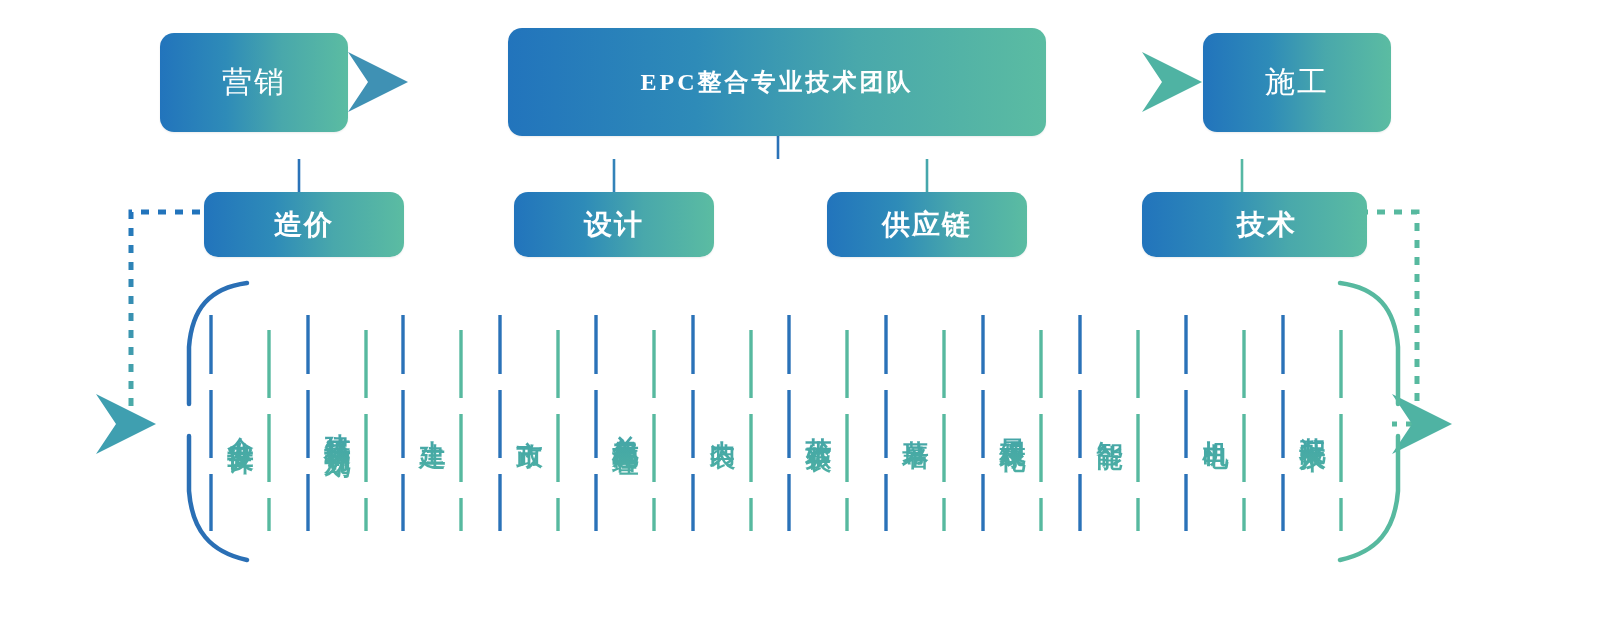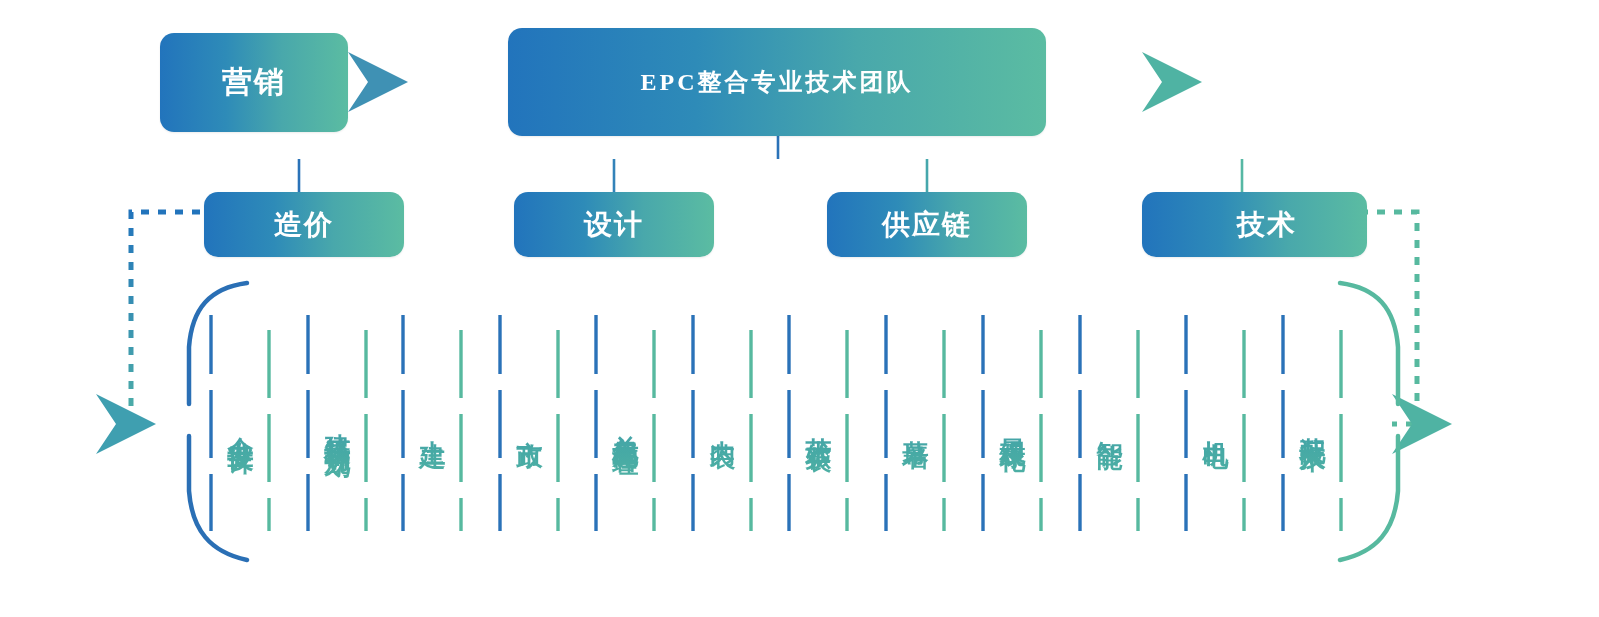--- a/index.html
+++ b/index.html
@@ -17,21 +17,21 @@
     position:absolute;
     border-radius:14px;
     background:linear-gradient(90deg,#2274bc 0%,#2e8bb8 35%,#49a8ab 65%,#5bbca2 100%);
     display:flex;align-items:center;justify-content:center;
     color:#ffffff;
     letter-spacing:2px;
     box-shadow:0 1px 2px rgba(0,0,0,.08);
     white-space:nowrap;
   }
   .gbox.title{font-size:24px;font-weight:bold;letter-spacing:3px;}
-  .gbox.lvl1{font-size:30px;font-weight:bold;}
+  .gbox.lvl1{font-size:30px;font-weight:normal;}
   .gbox.lvl2{font-size:28px;font-weight:bold;}
 
   
   .leaf{
     position:absolute;
     width:64px;height:222px;
   }
   .leaf .frame{position:absolute;left:0;top:0;width:100%;height:100%;}
   .leaf .vtext{
     position:absolute;left:0;top:0;width:64px;height:222px;
@@ -121,20 +121,21 @@
 
     <line x1="250" y1="283" x2="1338" y2="283" stroke="url(#gradH)" stroke-width="4.5" stroke-dasharray="44 26"></line>
 
     <line x1="250" y1="560" x2="1338" y2="560" stroke="url(#gradH)" stroke-width="4.5" stroke-dasharray="44 26"></line>
   </svg>
 
   <div class="gbox title" style="left:508px;top:28px;width:538px;height:108px;">EPC整合专业技术团队</div>
 
   <div class="gbox lvl1" style="left:160px;top:33px;width:188px;height:99px;">营销</div>
 
+  <div class="gbox lvl1" style="left:1203px;top:33px;width:188px;height:99px;">施工</div>
 
   <div class="gbox lvl2" style="left:204px;top:192px;width:200px;height:65px;text-align:right;">造价</div>
 
   <div class="gbox lvl2" style="left:827px;top:192px;width:200px;height:65px;">供应链</div>
 
   <div class="gbox lvl2" style="left:514px;top:192px;width:200px;height:65px;">设计</div>
 
   <div class="gbox lvl2" style="left:1142px;top:192px;width:200px;height:65px;padding-left:25px;">技术</div>
 
   <div id="leaves">

